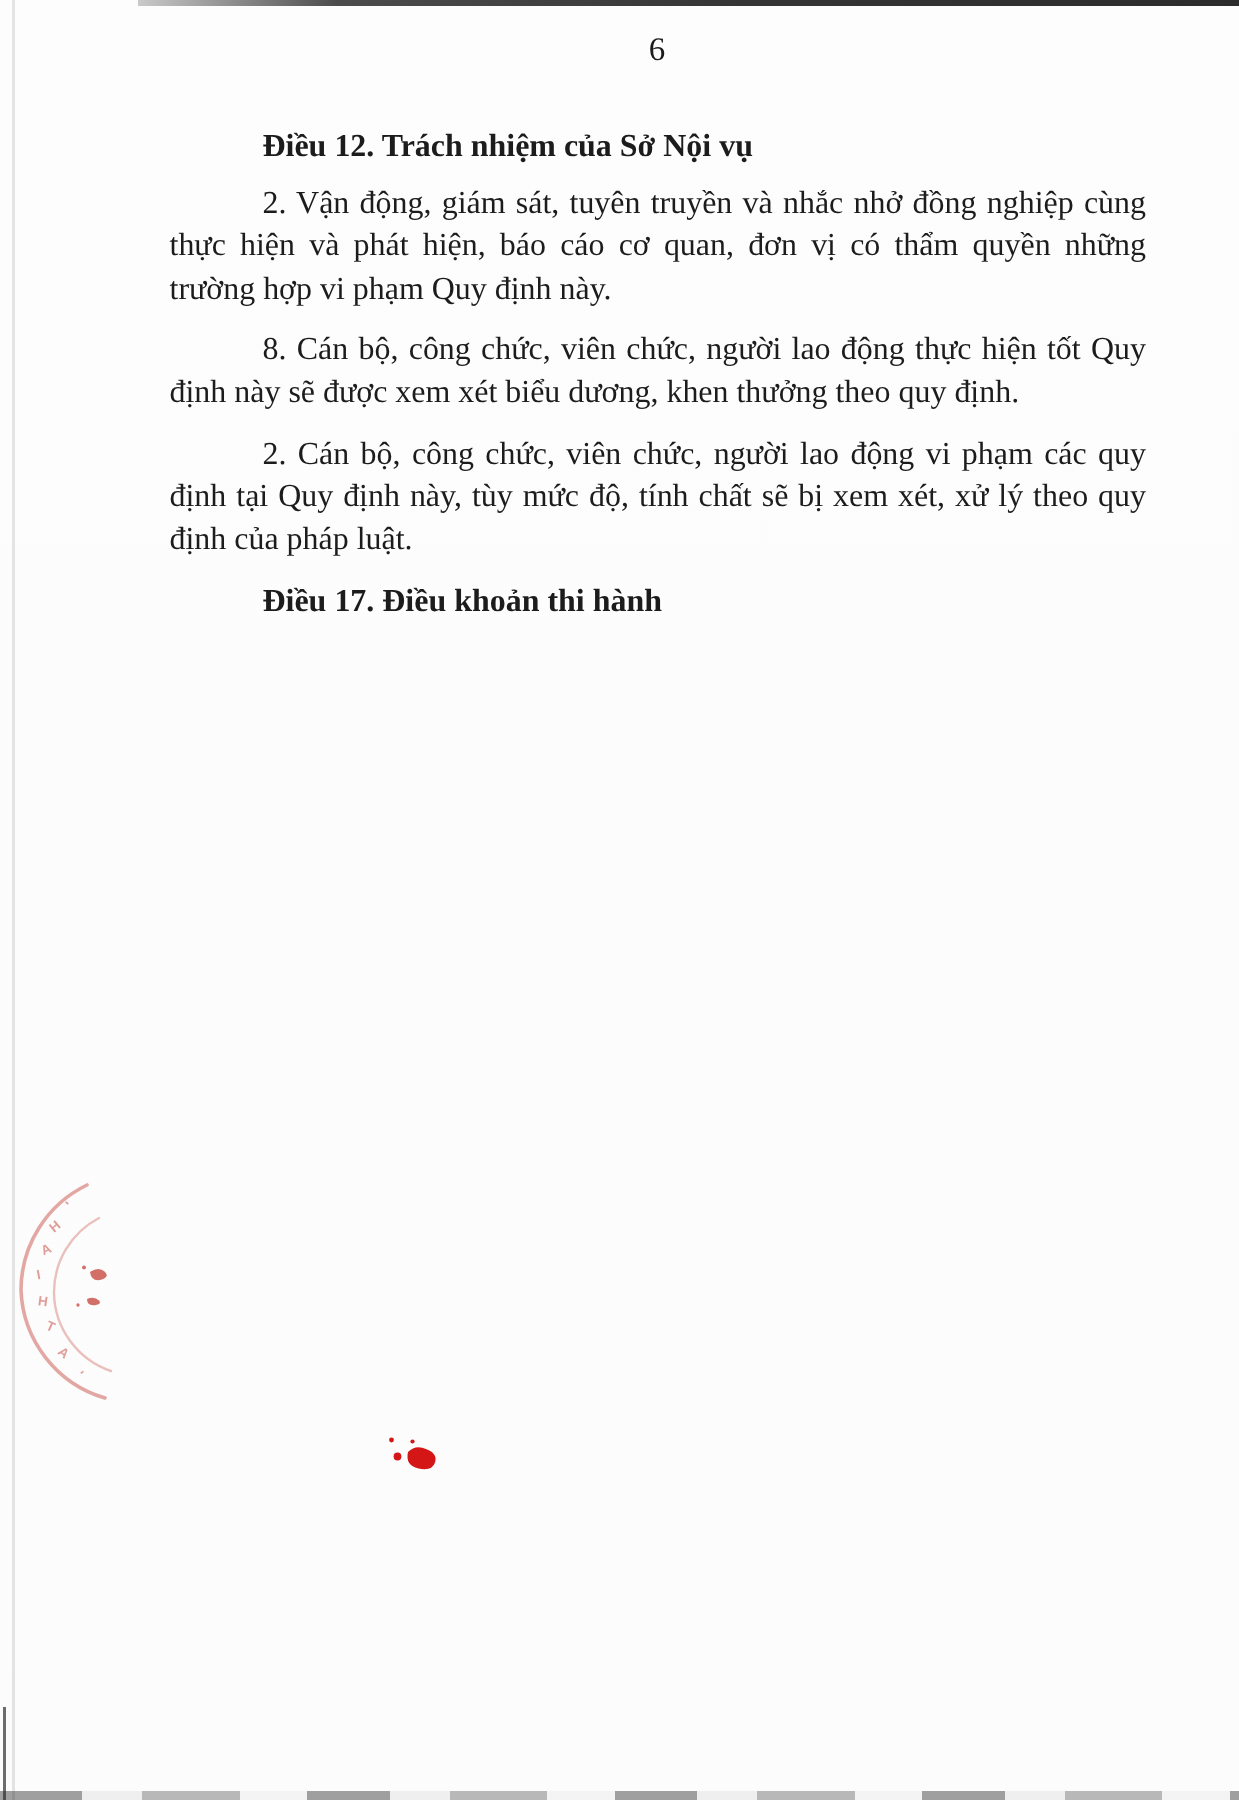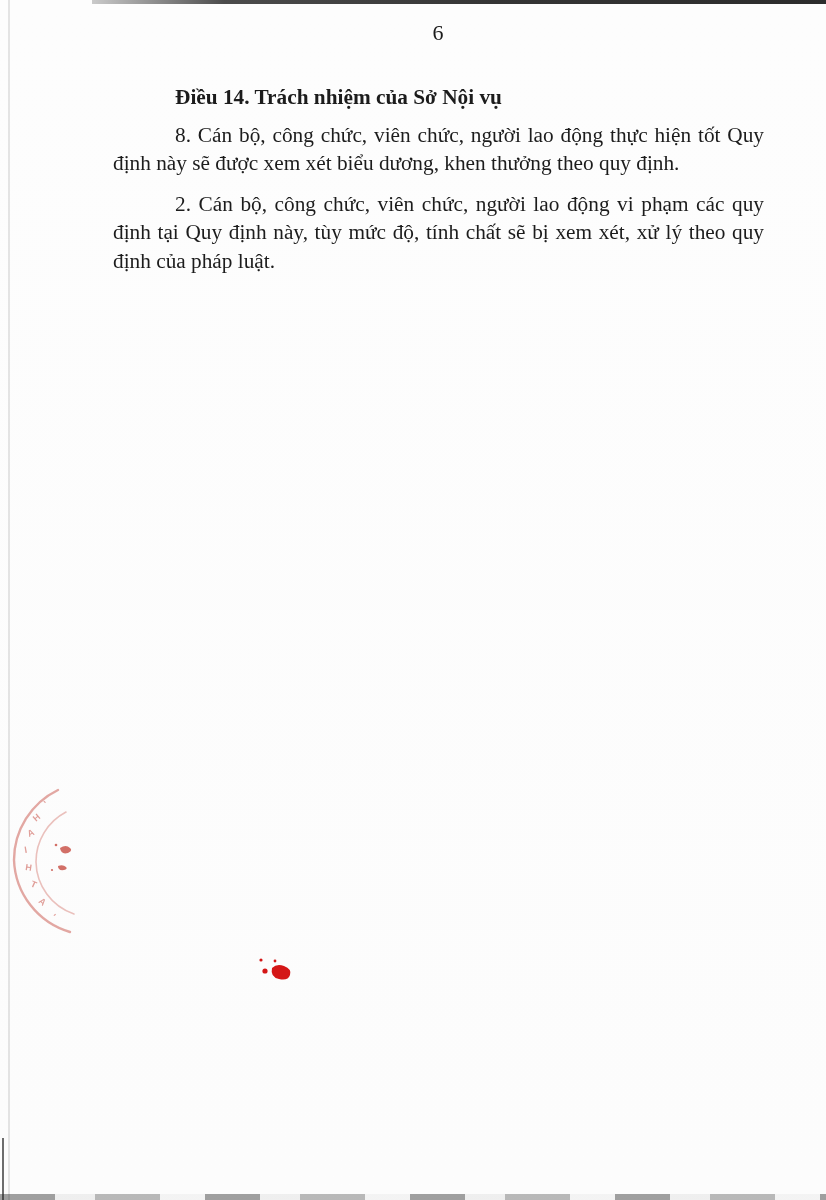--- a/index.html
+++ b/index.html
@@ -100,26 +100,28 @@
 
   <div class="scan-top-strip"></div>
   <div class="scan-left-line"></div>
   <div class="scan-bottom-left-line"></div>
   <div class="scan-bottom-strip"></div>
 
   <div class="page-number">6</div>
 
   <div class="content">
 
-    <div class="article-heading">Điều 14. Trách nhiệm của Sở Nội vụ</div>
+    <div class="article-heading">Điều 12. Trách nhiệm của Sở Nội vụ</div>
 
+    <p>2. Vận động, giám sát, tuyên truyền và nhắc nhở đồng nghiệp cùng thực hiện và phát hiện, báo cáo cơ quan, đơn vị có thẩm quyền những trường hợp vi phạm Quy định này.</p>
 
     <p>8. Cán bộ, công chức, viên chức, người lao động thực hiện tốt Quy định này sẽ được xem xét biểu dương, khen thưởng theo quy định.</p>
     <p>2. Cán bộ, công chức, viên chức, người lao động vi phạm các quy định tại Quy định này, tùy mức độ, tính chất sẽ bị xem xét, xử lý theo quy định của pháp luật.</p>
 
+    <div class="article-heading">Điều 17. Điều khoản thi hành</div>
 
   </div>
 
   <svg class="stamp" viewBox="0 0 130 160" xmlns="http://www.w3.org/2000/svg">
 
     <path d="M 58 8 A 78 78 0 0 0 14 78 A 78 78 0 0 0 70 150" fill="none" stroke-width="2.4" stroke-linecap="round" opacity="0.45" stroke="#c44136"></path>
 
     <path d="M 66 30 A 56 56 0 0 0 36 80 A 56 56 0 0 0 74 132" fill="none" stroke-width="1.6" stroke-linecap="round" opacity="0.32" stroke="#c44136"></path>
 
     <g opacity="0.5" font-family="'Liberation Sans', sans-serif" font-size="9" font-weight="bold" fill="#c44136">

